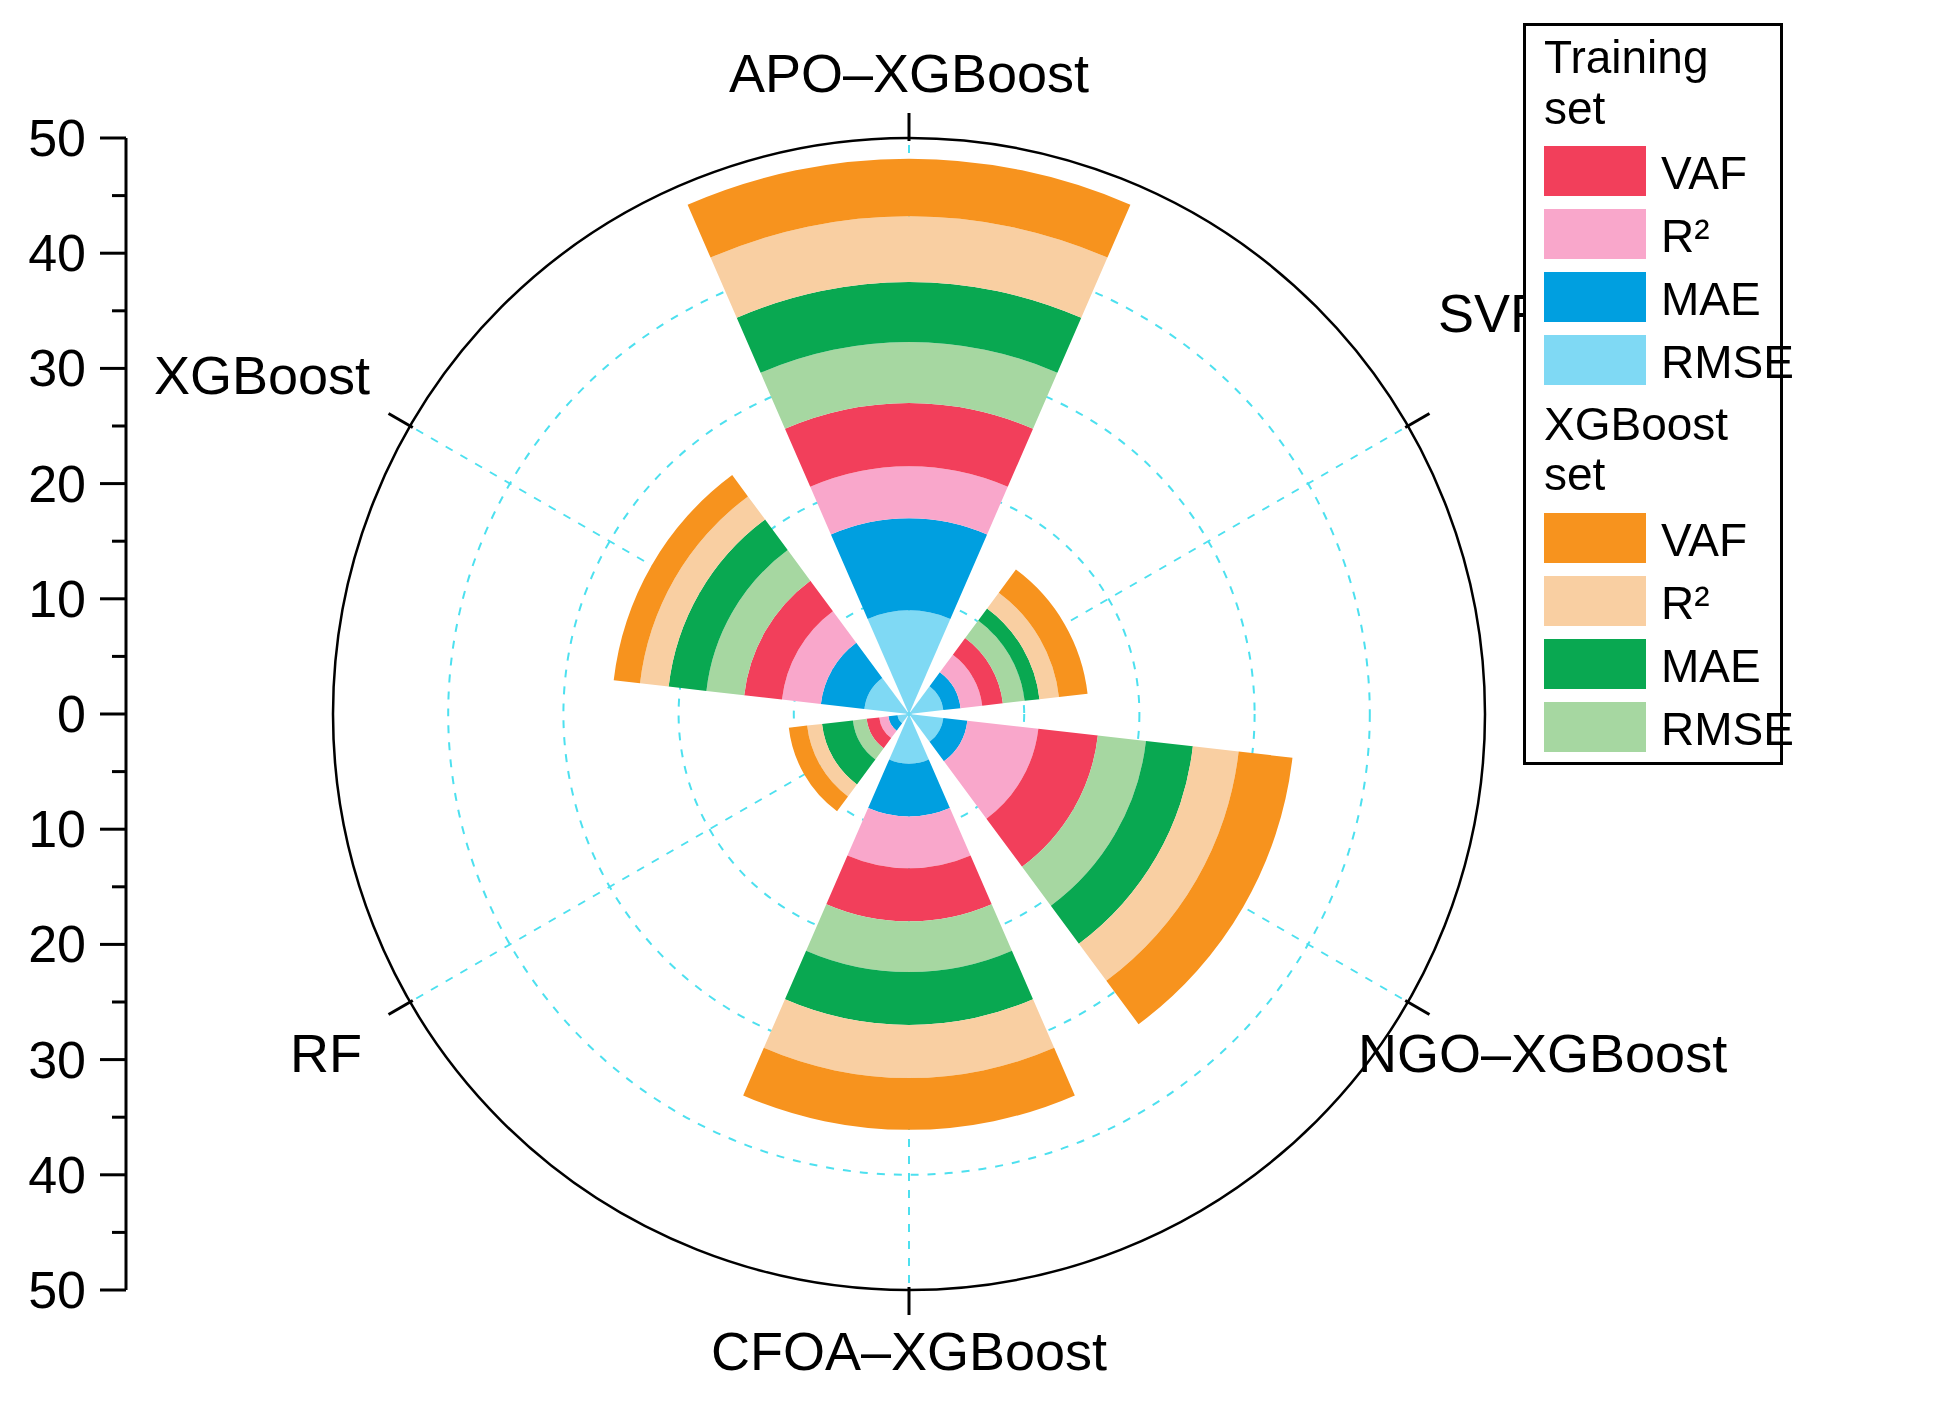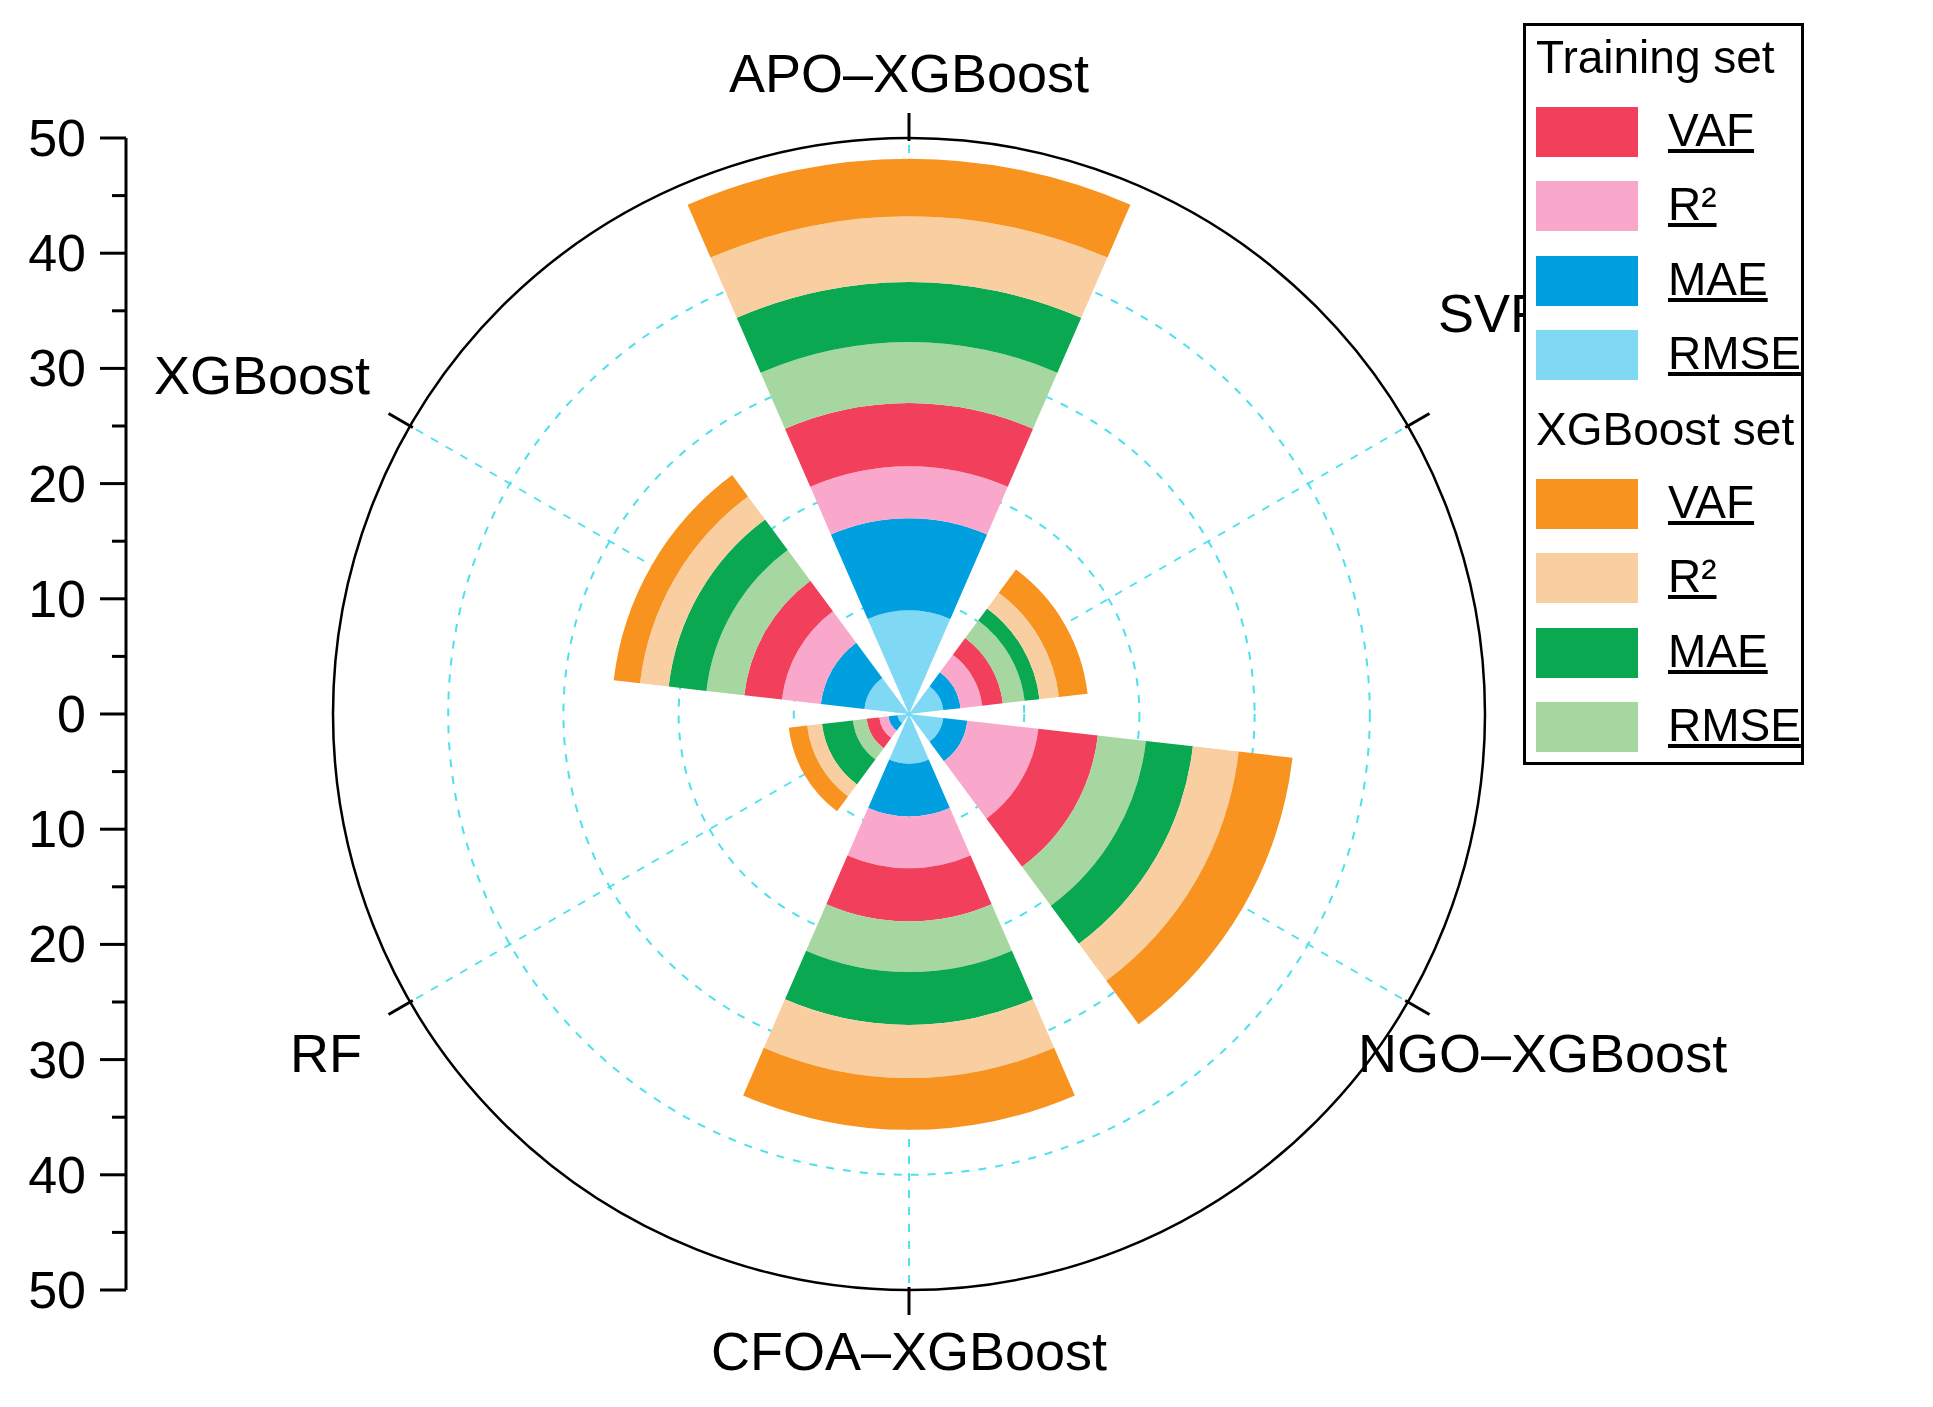--- a/index.html
+++ b/index.html
@@ -1,25 +1,25 @@
 <!DOCTYPE html>
 <html><head>
 <meta charset="utf-8">
 <style>
   html,body{margin:0;padding:0;background:#ffffff;}
   body{width:1933px;height:1407px;position:relative;font-family:"Liberation Sans",sans-serif;}
   #chart-wrap{position:absolute;left:0;top:0;width:1933px;height:1407px;}
   #legend-box{
-    position:absolute;left:1523px;top:23px;width:281px;height:742px;
+    position:absolute;left:1523px;top:23px;width:260px;height:742px;
     border:3px solid #000;background:#fff;box-sizing:border-box;
     display:flex;flex-direction:column;justify-content:space-between;
-    padding:6px 0 10px 10px;
+    padding:6px 0 10px 18px;
   }
   .legend-header{font-size:46px;color:#000;line-height:1.1;}
-  .legend-item{display:flex;align-items:flex-start;gap:30px;text-decoration:underline;}
+  .legend-item{display:flex;align-items:flex-end;gap:15px;}
   .legend-swatch{width:102px;height:50px;flex:0 0 102px;}
   .legend-label{font-size:46px;color:#000;line-height:1;}
   svg text{fill:#000;}
 </style>
 </head>
 <body>
 
 <div id="chart-wrap"><svg width="1933" height="1407" viewBox="0 0 1933 1407">
       <circle cx="909" cy="714" r="115.2" fill="none" stroke="#4DE0EF" stroke-width="2" stroke-dasharray="8 9"></circle>
       <circle cx="909" cy="714" r="230.4" fill="none" stroke="#4DE0EF" stroke-width="2" stroke-dasharray="8 9"></circle>

